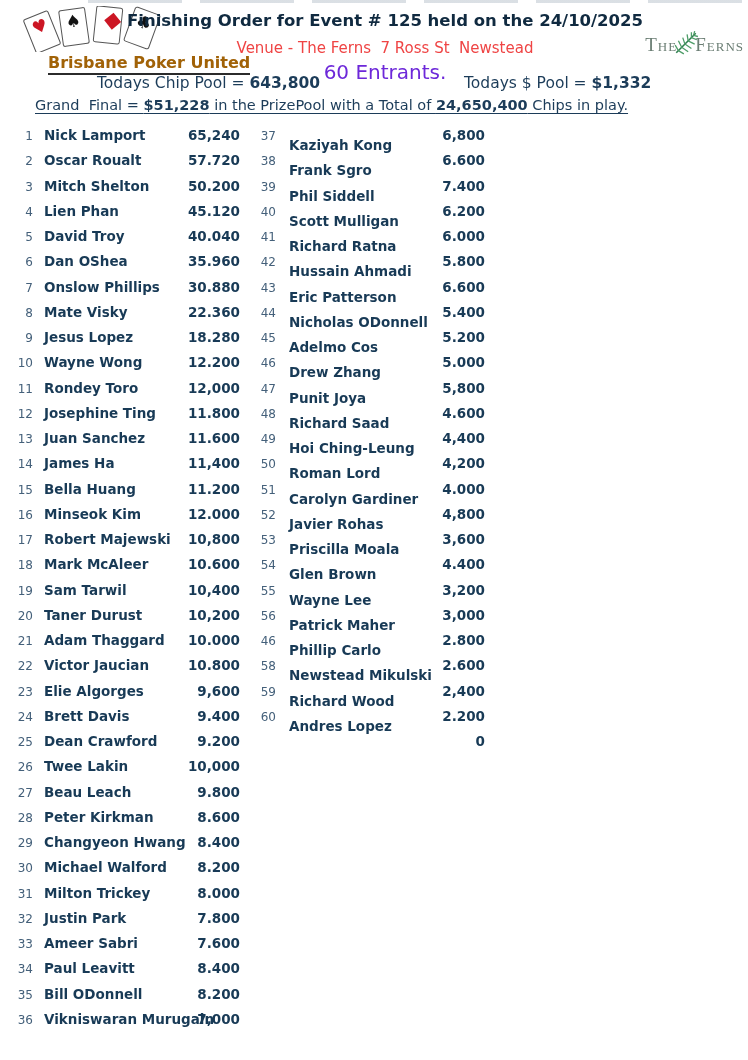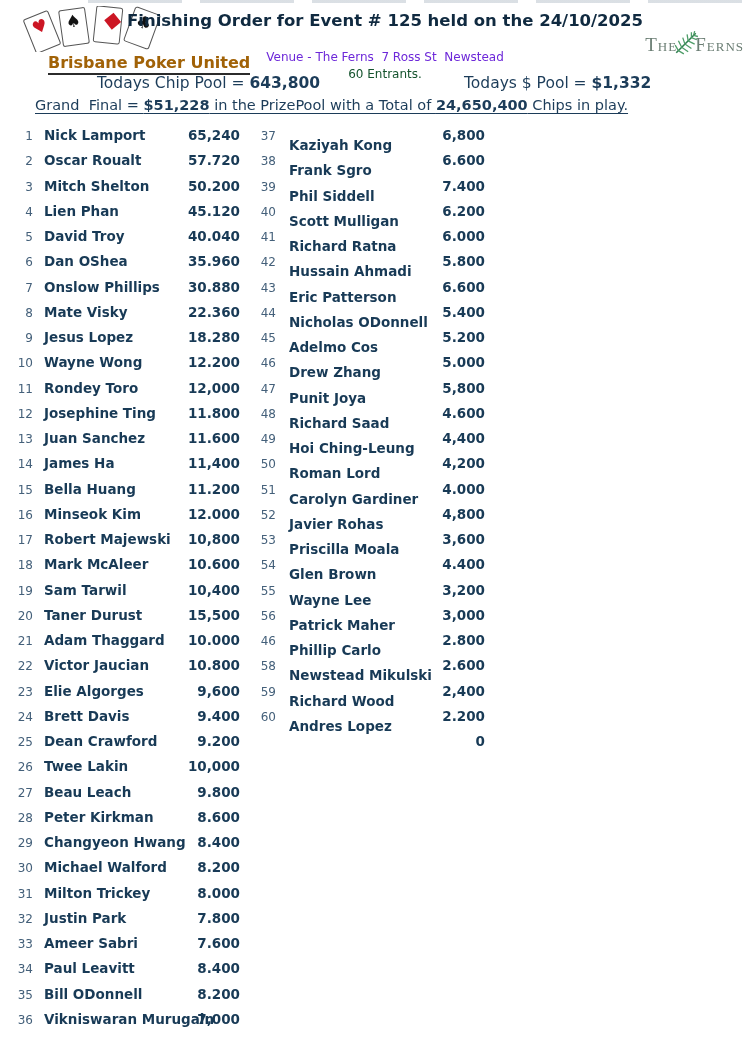--- a/index.html
+++ b/index.html
@@ -17,22 +17,22 @@
   .bpu-logo { position:absolute; left:12px; top:6px; width:172px; }
   .bpu-text {
     font-size:16px; font-weight:bold; color:#a16207; letter-spacing:0px;
     border-bottom:2px solid #2b2b2b; padding-bottom:1px; width:fit-content;
     margin-top:-3px; white-space:pre;margin-left:36px;
   }
   .header-center {
     position:absolute; left:120px; top:11px; width:530px; text-align:center;
   }
   .doc-title { font-size:16.5px; font-weight:bold; color:#102a40; white-space:pre; }
-  .doc-venue { font-size:12px; margin-top:20px; color:#6d28d9; white-space:pre; }
-  .doc-entrants { font-size:12px; margin-top:3px; color:#14532d; white-space:pre; }
+  .doc-venue { font-size:15px; margin-top:9px; color:#ef4444; white-space:pre; }
+  .doc-entrants { font-size:20px; margin-top:3px; color:#6d28d9; white-space:pre; }
   .ferns-logo {
     position:absolute; right:4px; top:30px; display:flex; align-items:center;
     font-family:"Liberation Serif", serif; color:#6b7e74;
   }
   .ferns-word { font-variant:small-caps; font-size:19px; letter-spacing:1px; line-height:1; }
   .ferns-logo svg { margin:0 -4px 2px -4px; }
   
   .pools { position:absolute; top:74px; left:0; width:748px; height:22px; font-size:15.5px; }
   .pool-chip { position:absolute; left:97px; white-space:pre; }
   .pool-dollar { position:absolute; left:464px; white-space:pre; }
@@ -203,21 +203,21 @@
       <span class="value">10.600</span>
     </div>
     <div class="row">
       <span class="rank">19</span>
       <span class="name">Sam Tarwil</span>
       <span class="value">10,400</span>
     </div>
     <div class="row">
       <span class="rank">20</span>
       <span class="name">Taner Durust</span>
-      <span class="value">15,500</span>
+      <span class="value">10,200</span>
     </div>
     <div class="row">
       <span class="rank">21</span>
       <span class="name">Adam Thaggard</span>
       <span class="value">10.000</span>
     </div>
     <div class="row">
       <span class="rank">22</span>
       <span class="name">Victor Jaucian</span>
       <span class="value">10.800</span>

